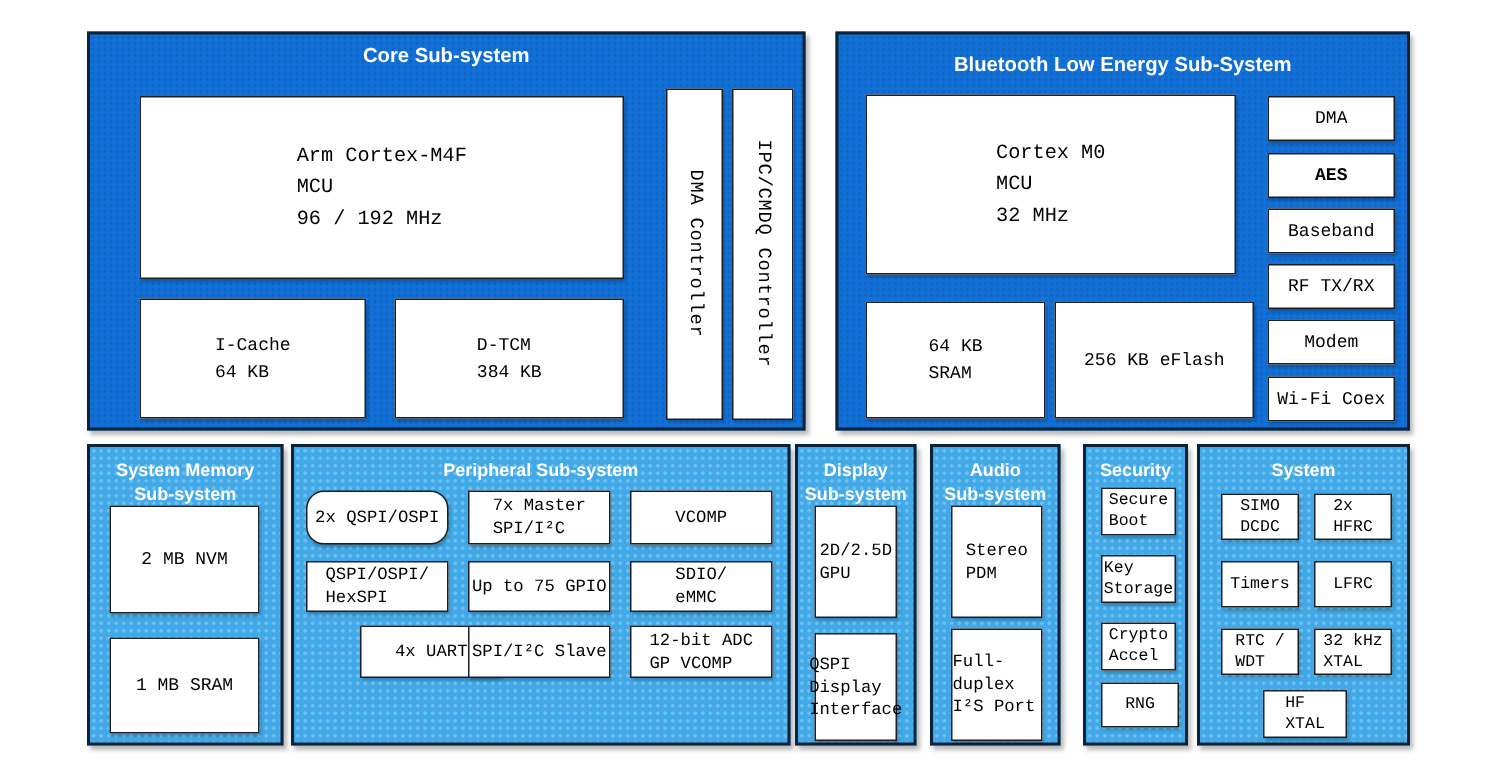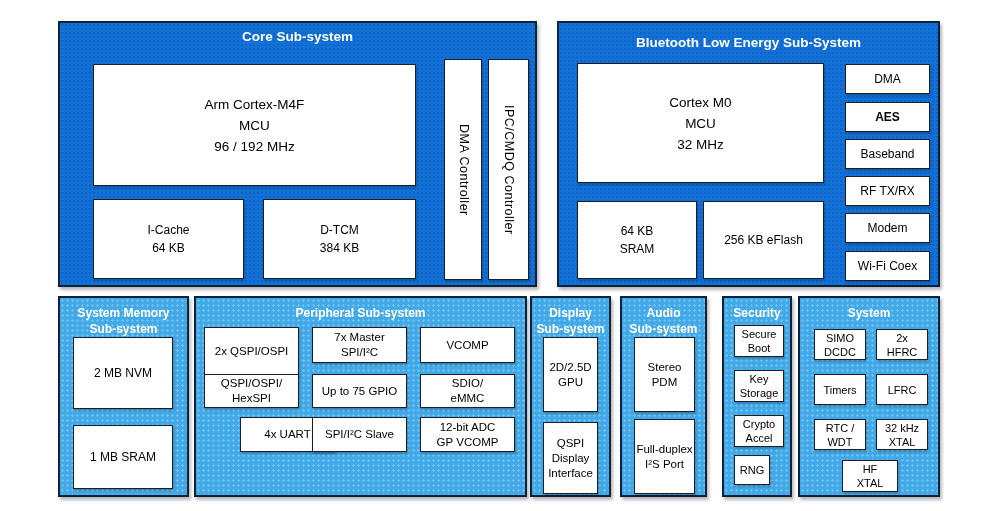--- a/index.html
+++ b/index.html
@@ -28,22 +28,22 @@
     white-space:pre-line;
   }
   .t-big   { font-size:13.5px; padding-top:6px; }
   .t-big2  { font-size:13.5px; padding-top:12px; }
   .t-small { font-size:12px; line-height:16px; padding-top:7px; }
   .wbox {
     position:absolute; box-sizing:border-box; background:#ffffff;
     border:1.5px solid #1c1e26;
     box-shadow:1px 2px 2px rgba(0,0,0,0.22);
     display:flex; align-items:center; justify-content:center;
-    text-align:center; white-space:pre-line; color:#000;
-    font-size:11.5px; line-height:15px;
+    white-space:pre-line; color:#000;
+    font-size:11.5px; line-height:15px;font-family:Liberation Mono, monospace;
   }
   .big  { font-size:13.5px; line-height:21px; }
   .med  { font-size:12px;   line-height:18px; }
   .side { font-size:12px; }
   .tiny { font-size:11px;   line-height:14px; }
   .bold { font-weight:bold; }
   .vbox {
     writing-mode:vertical-rl; text-orientation:mixed;
     font-size:12.5px; letter-spacing:0.5px; white-space:nowrap;
   }
@@ -66,39 +66,39 @@
     <div class="wbox vbox" style="left:428px; top:36px; width:41px; height:221px;">IPC/CMDQ Controller</div>
   </div>
 
   <div class="sect deep" style="left:557px; top:21px; width:383px; height:266px;padding-left:10px;">
     <div class="sect-title t-big2">Bluetooth Low Energy Sub-System</div>
     <div class="wbox big" style="left:18px; top:40px; width:247px; height:120px;">Cortex M0
 MCU
 32 MHz</div>
     <div class="wbox med" style="left:18px; top:178px; width:120px; height:78px;">64 KB
 SRAM</div>
-    <div class="wbox med" style="left:144px; top:178px; width:121px; height:78px;">256 KB eFlash</div>
+    <div class="wbox med" style="left:144px; top:178px; width:133px; height:78px;">256 KB eFlash</div>
     <div class="wbox side" style="left:286px; top:41px; width:85px; height:30px;">DMA</div>
     <div class="wbox side bold" style="left:286px; top:79px; width:85px; height:30px;">AES</div>
     <div class="wbox side" style="left:286px; top:116px; width:85px; height:30px;">Baseband</div>
     <div class="wbox side" style="left:286px; top:190px; width:85px; height:30px;">Modem</div>
     <div class="wbox side" style="left:286px; top:153px; width:85px; height:30px;">RF TX/RX</div>
     <div class="wbox side" style="left:286px; top:228px; width:85px; height:30px;">Wi-Fi Coex</div>
   </div>
 
   <div class="sect light" style="left:58px; top:296px; width:131px; height:201px;">
     <div class="sect-title t-small">System Memory
 Sub-system</div>
     <div class="wbox med" style="left:13px; top:39px; width:100px; height:72px;">2 MB NVM</div>
     <div class="wbox med" style="left:13px; top:127px; width:100px; height:64px;">1 MB SRAM</div>
   </div>
 
   <div class="sect light" style="left:194px; top:296px; width:333px; height:201px;">
     <div class="sect-title t-small">Peripheral Sub-system</div>
-    <div class="wbox" style="left:8px;   top:29px;  width:95px; height:48px;">2x QSPI/OSPI</div>
+    <div class="wbox" style="left:8px;   top:29px;  width:95px; height:36px;border-radius:12px;">2x QSPI/OSPI</div>
     <div class="wbox" style="left:116px; top:29px;  width:95px; height:36px;">7x Master
 SPI/I²C</div>
     <div class="wbox" style="left:224px; top:29px;  width:95px; height:36px;">VCOMP</div>
     <div class="wbox" style="left:8px;   top:76px;  width:95px; height:34px;">QSPI/OSPI/
 HexSPI</div>
     <div class="wbox" style="left:116px; top:76px;  width:95px; height:34px;">Up to 75 GPIO</div>
     <div class="wbox" style="left:224px; top:76px;  width:95px; height:34px;">SDIO/
 eMMC</div>
     <div class="wbox" style="left:8px;   top:119px; width:95px; height:35px;margin-left:36px;">4x UART</div>
     <div class="wbox" style="left:116px; top:119px; width:95px; height:35px;">SPI/I²C Slave</div>
@@ -126,21 +126,21 @@
   </div>
 
   <div class="sect light" style="left:722px; top:296px; width:70px; height:201px;">
     <div class="sect-title t-small">Security</div>
     <div class="wbox tiny" style="left:10px; top:27px;  width:50px; height:32px;">Secure
 Boot</div>
     <div class="wbox tiny" style="left:10px; top:72px;  width:50px; height:32px;">Key
 Storage</div>
     <div class="wbox tiny" style="left:10px; top:117px; width:50px; height:32px;">Crypto
 Accel</div>
-    <div class="wbox tiny" style="left:10px; top:157px; width:36px; height:30px;">RNG</div>
+    <div class="wbox tiny" style="left:10px; top:157px; width:52px; height:30px;">RNG</div>
   </div>
 
   <div class="sect light" style="left:798px; top:296px; width:142px; height:201px;">
     <div class="sect-title t-small">System</div>
     <div class="wbox tiny" style="left:14px; top:31px;  width:52px; height:31px;">SIMO
 DCDC</div>
     <div class="wbox tiny" style="left:76px; top:31px;  width:52px; height:31px;">2x
 HFRC</div>
     <div class="wbox tiny" style="left:14px; top:76px;  width:52px; height:31px;">Timers</div>
     <div class="wbox tiny" style="left:76px; top:76px;  width:52px; height:31px;">LFRC</div>

